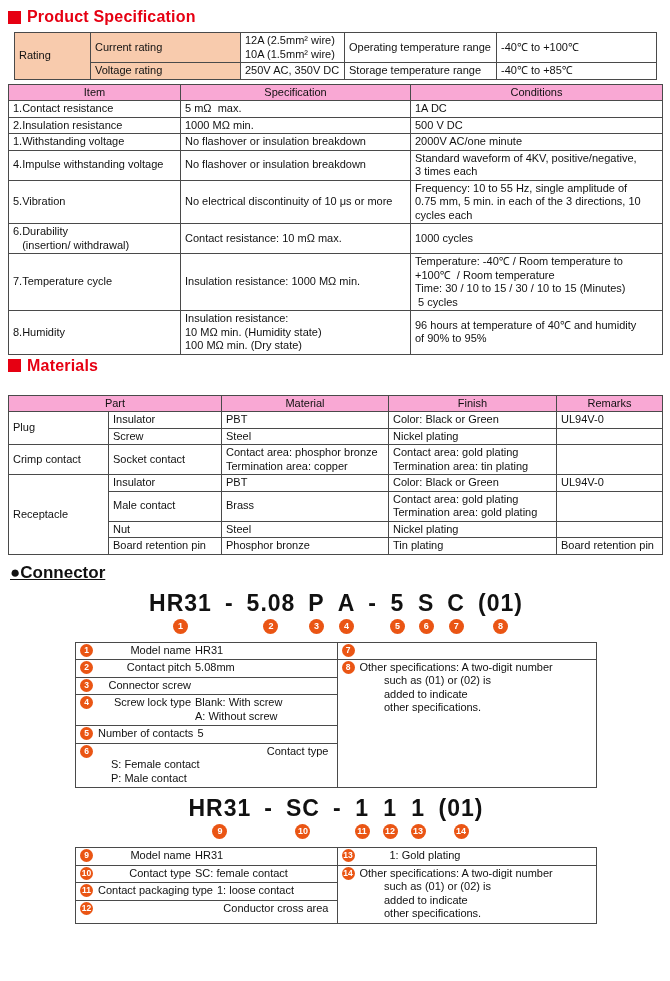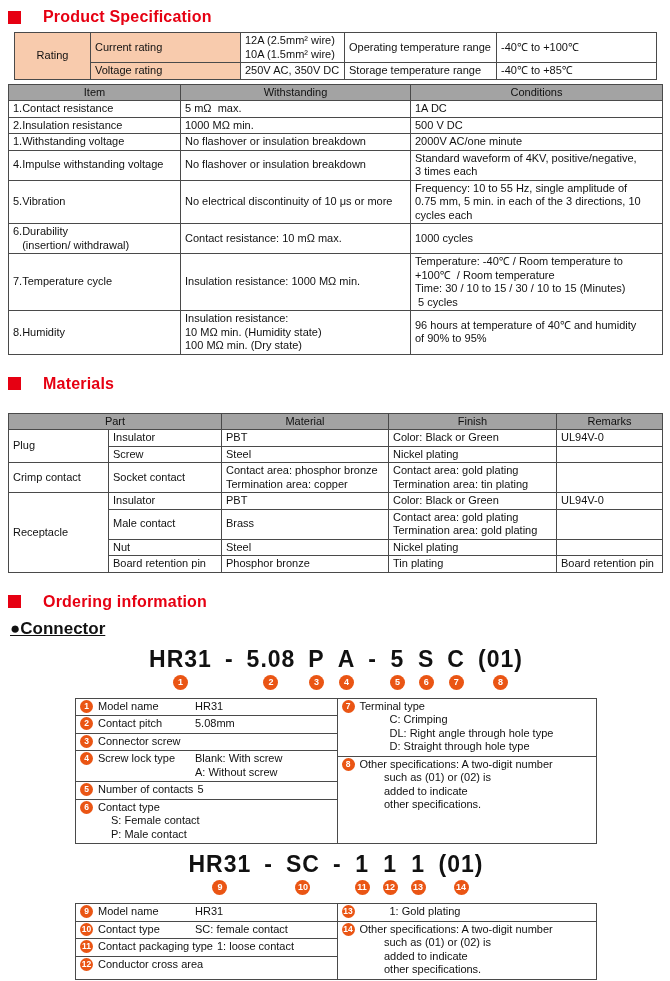--- a/index.html
+++ b/index.html
@@ -1,47 +1,47 @@
 <!DOCTYPE html>
 <html><head>
 <meta charset="utf-8">
 <style>
   * { box-sizing: border-box; }
   html, body { margin:0; padding:0; }
   body { width:670px; min-height:981px; background:#ffffff; font-family:"Liberation Sans", sans-serif; color:#111; }
   .page { padding:6px 8px 12px; }
 
-  .sec-head { display:flex; align-items:center; gap:22px; margin:2px 0 6px; }
-  .sec-head.mt { margin-top:20px; }
+  .sec-head { display:flex; align-items:center; gap:6px; margin:2px 0 6px; }
+  .sec-head.mt { margin-top:2px; }
   .sq { width:13px; height:13px; background:#e60012; flex:0 0 auto; }
   .sec-title { color:#e60012; font-size:16px; font-weight:bold; letter-spacing:0.2px; }
 
   table.tbl { border-collapse:collapse; table-layout:fixed; font-size:11px; }
   .tbl th, .tbl td { border:1px solid #4a4a4a; padding:1px 4px; vertical-align:middle; white-space:pre-wrap; line-height:13.5px; text-align:left; }
-  .tbl th { background:#a3a3a3; text-align:center; font-weight:normal; }
+  .tbl th { background:#f9a8d4; text-align:center; font-weight:normal; }
   .tbl td.hd { background:#f8cbad; }
-  .tbl td.ctr { text-align:center; }
+  .tbl td.ctr { text-align:left; }
   .rating-tbl { margin:0 0 4px 6px; width:642px; }
   .spec-tbl { width:654px; }
   .mat-tbl { width:654px;margin-top:20px; }
 
   .bullet-label { font-size:17px; font-weight:bold; margin:8px 0 0 2px;text-decoration:underline; }
   .code-row { display:flex; justify-content:center; gap:13px; margin:8px 0 8px; width:522px; margin-left:67px; }
   .code-seg { display:flex; flex-direction:column; align-items:center; }
   .code-text { font-size:23px; font-weight:bold; line-height:24px; letter-spacing:1px; white-space:pre; }
   .code-circ { width:15px; height:15px; border-radius:50%; background:#ea5514; color:#fff; font-size:9px; font-weight:bold; line-height:15px; text-align:center; margin-top:4px; }
 
   .ordbox { display:flex; border:1px solid #4a4a4a; width:522px; margin-left:67px; font-size:11px; }
   .ordbox .col { display:flex; flex-direction:column; }
   .ordbox .left { width:261px; }
   .ordbox .right { width:260px; border-left:1px solid #4a4a4a; }
   .ord-row { display:flex; align-items:flex-start; padding:1px 4px 2px; border-bottom:1px solid #4a4a4a; line-height:13.5px; }
   .ordbox .col > .ord-row:last-child { border-bottom:none; }
   .circ { flex:0 0 auto; width:13px; height:13px; border-radius:50%; background:#ea5514; color:#fff; font-size:8.5px; font-weight:bold; line-height:13px; text-align:center; margin:0 5px 0 0; }
-  .ord-label { min-width:93px; margin-right:4px; }
+  .ord-label { min-width:93px; margin-right:4px;text-align:right; }
   .ord-value { flex:1; white-space:pre-wrap; }
   .blk { flex:1; }
   .ord-sub { white-space:pre-wrap; }
   .left .ord-sub { margin-left:13px; }
   .right .ord-sub { margin-left:30px; }
   .ord-text { flex:1; white-space:pre-wrap; }
 </style>
 </head>
 <body>
 
@@ -80,21 +80,21 @@
 
   <table class="tbl spec-tbl">
     <colgroup>
         <col style="width:172px">
         <col style="width:230px">
         <col style="width:252px">
       </colgroup>
     <tbody>
         <tr>
       <th>Item</th>
-      <th>Withstanding</th>
+      <th>Specification</th>
       <th>Conditions</th>
     </tr>
     <tr>
       <td>1.Contact resistance</td>
       <td>5 mΩ  max.</td>
       <td>1A DC</td>
     </tr>
     <tr>
       <td>2.Insulation resistance</td>
       <td>1000 MΩ min.</td>
@@ -207,24 +207,20 @@
     </tr>
     <tr>
       <td>Board retention pin</td>
       <td>Phosphor bronze</td>
       <td>Tin plating</td>
       <td>Board retention pin</td>
     </tr>
   </tbody>
     </table>
 
-  <div class="sec-head mt">
-    <span class="sq"></span>
-    <span class="sec-title">Ordering information</span>
-  </div>
 
   <div class="bullet-label">●Connector</div>
 
   <div class="code-row">
     <div class="code-seg">
       <span class="code-text">HR31</span>
       <span class="code-circ">1</span>
     </div>
     <div class="code-seg">
       <span class="code-text">-</span>
@@ -294,26 +290,20 @@
         <div class="blk">
           <div class="ord-label">Contact type</div>
           <div class="ord-sub">S: Female contact
 P: Male contact</div>
         </div>
       </div>
     </div>
     <div class="col right">
       <div class="ord-row">
         <span class="circ">7</span>
-        <div class="blk">
-          <div class="ord-label">Terminal type</div>
-          <div class="ord-sub">C: Crimping
-DL: Right angle through hole type
-D: Straight through hole type</div>
-        </div>
       </div>
       <div class="ord-row">
         <span class="circ">8</span>
         <div class="ord-text">Other specifications: A two-digit number
         such as (01) or (02) is
         added to indicate
         other specifications.</div>
       </div>
     </div>
   </div>

